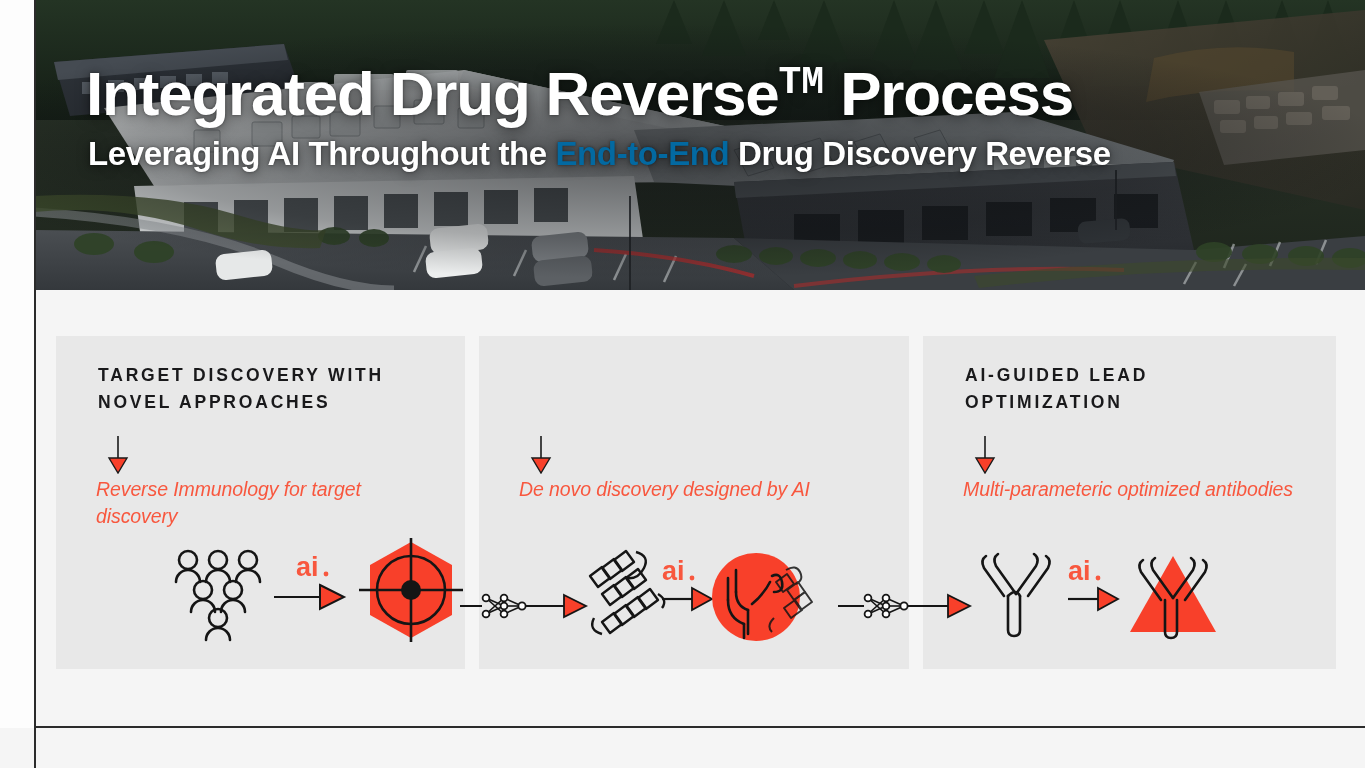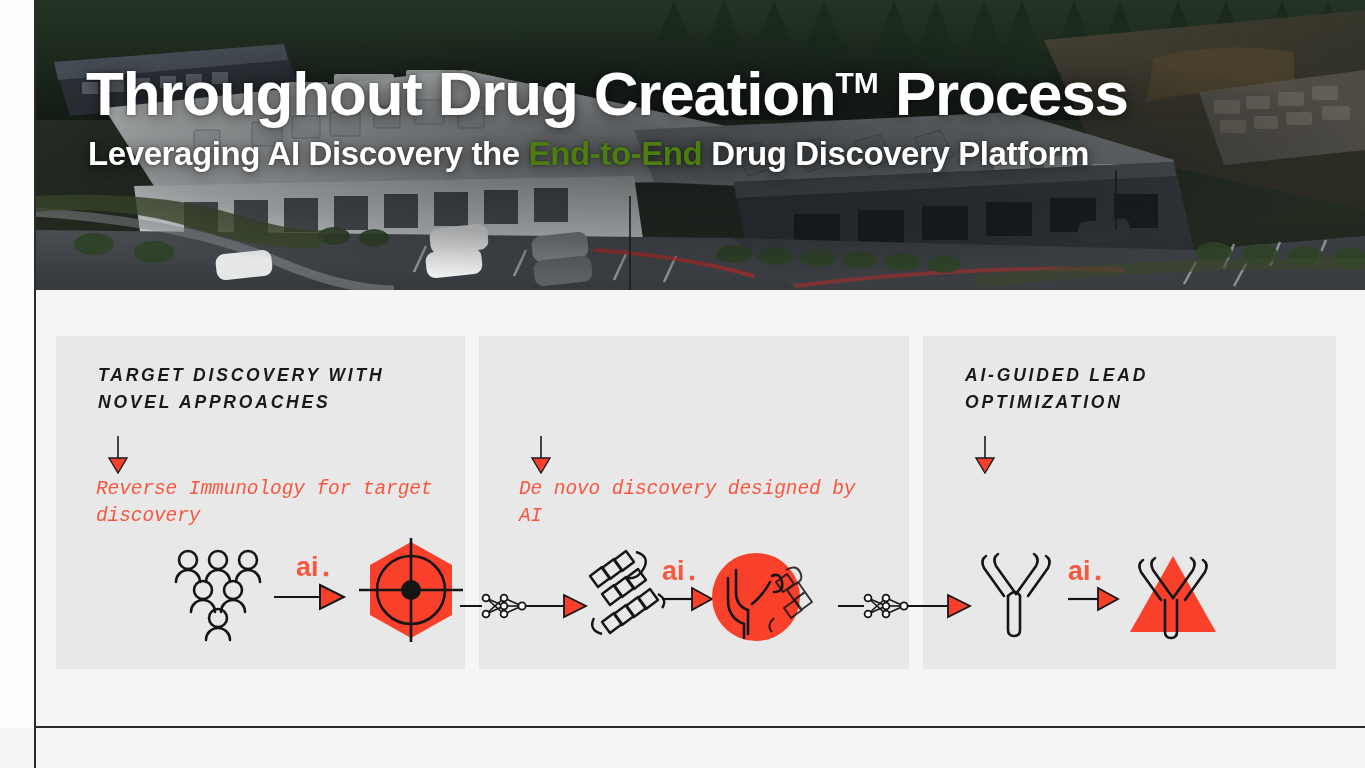--- a/index.html
+++ b/index.html
@@ -22,46 +22,46 @@
   .hero-photo{position:absolute;inset:0;}
   .hero-photo svg{display:block;width:100%;height:100%;}
   .hero-scrim{position:absolute;inset:0;background:
       radial-gradient(ellipse 70% 55% at 46% 52%, rgba(15,17,20,.62) 0%, rgba(15,17,20,.30) 55%, rgba(15,17,20,0) 80%);}
   .hero-text{position:absolute;left:52px;top:62px;width:1220px;}
   .hero-title{
     color:#ffffff;font-weight:700;font-size:62px;line-height:1.02;
     letter-spacing:-1.2px;margin:0;
     text-shadow:0 2px 14px rgba(0,0,0,.55), 0 0 3px rgba(0,0,0,.45);
   }
-  .hero-title .tm{font-size:30px;vertical-align:22px;letter-spacing:0;}
+  .hero-title .tm{font-size:38px;vertical-align:22px;letter-spacing:0;font-family:Liberation Mono, monospace;}
   .hero-sub{
     color:#ffffff;font-weight:700;font-size:33px;line-height:1.15;
     letter-spacing:-.4px;margin:10px 0 0 2px;
     text-shadow:0 2px 12px rgba(0,0,0,.55), 0 0 3px rgba(0,0,0,.45);
   }
-  .hero-sub .hl{color:#4d7c0f;}
+  .hero-sub .hl{color:#0369a1;}
 
   
   .board{position:absolute;left:36px;top:290px;width:1329px;height:436px;background:#f5f5f5;}
   .panels{position:absolute;left:56px;top:336px;height:333px;width:1280px;}
   .panel{position:absolute;top:0;height:333px;background:#e8e8e8;}
   #panel-0{left:0px;width:409px;}
   #panel-1{left:423px;width:430px;}
   #panel-2{left:867px;width:413px;}
 
   .p-head{
     position:absolute;left:42px;top:26px;right:24px;
     font-size:17.5px;font-weight:700;color:#19191b;
-    letter-spacing:2.8px;line-height:1.55;text-transform:uppercase;font-style:italic;
+    letter-spacing:2.8px;line-height:1.55;text-transform:uppercase;
   }
   .p-arrow{position:absolute;left:50px;top:100px;}
   .p-desc{
     position:absolute;left:40px;top:140px;right:26px;
     font-size:19.5px;font-style:italic;font-weight:400;color:#F8573E;
-    line-height:1.38;letter-spacing:-.1px;font-family:Liberation Mono, monospace;
+    line-height:1.38;letter-spacing:-.1px;
   }
 
   
   .iconlayer{position:absolute;left:8px;top:0;width:1365px;height:768px;pointer-events:none;}
   .iconlayer svg{position:absolute;overflow:visible;}
 
   
   .footer{position:absolute;left:0;top:728px;width:1365px;height:40px;background:#f5f5f5;}
 </style>
 </head>
@@ -258,22 +258,22 @@
 
         <g stroke="#1c1f22" stroke-width="2" opacity=".8">
           <line x1="596" y1="196" x2="596" y2="290"></line>
           <line x1="1082" y1="170" x2="1082" y2="230"></line>
         </g>
       </svg>
     </div>
     <div class="hero-scrim"></div>
 
     <div class="hero-text">
-      <h1 class="hero-title"><span>Throughout Drug Creation</span><sup class="tm">TM</sup><span> Process</span></h1>
-      <div class="hero-sub"><span>Leveraging AI Discovery the </span><span class="hl">End-to-End</span><span> Drug Discovery Platform</span></div>
+      <h1 class="hero-title"><span>Integrated Drug Reverse</span><sup class="tm">TM</sup><span> Process</span></h1>
+      <div class="hero-sub"><span>Leveraging AI Throughout the </span><span class="hl">End-to-End</span><span> Drug Discovery Reverse</span></div>
     </div>
   </div>
 
   <div class="board"></div>
 
   <div class="panels">
 
     <div class="panel" id="panel-0">
       <div class="p-head">TARGET DISCOVERY WITH NOVEL APPROACHES</div>
       <div class="p-arrow">
@@ -296,20 +296,21 @@
     </div>
 
     <div class="panel" id="panel-2">
       <div class="p-head">AI-GUIDED LEAD OPTIMIZATION</div>
       <div class="p-arrow">
         <svg width="24" height="38" viewBox="0 0 24 38" aria-hidden="true">
           <line x1="12" y1="0" x2="12" y2="22" stroke="#1a1a1a" stroke-width="1.6"></line>
           <path d="M3 22 L21 22 L12 37 Z" fill="#F8402A" stroke="#1a1a1a" stroke-width="1.4"></path>
         </svg>
       </div>
+      <div class="p-desc">Multi-parameteric optimized antibodies</div>
     </div>
   </div>
 
   <div class="iconlayer">
 
     <svg style="left:165px;top:548px" width="90" height="86" viewBox="0 0 90 86" aria-hidden="true">
       <g fill="none" stroke="#151515" stroke-width="2.6" stroke-linecap="round">
         <circle cx="15" cy="12" r="9"></circle>
           <path d="M3 34 a12 12 0 0 1 24 0"></path>
         <circle cx="45" cy="12" r="9"></circle>

